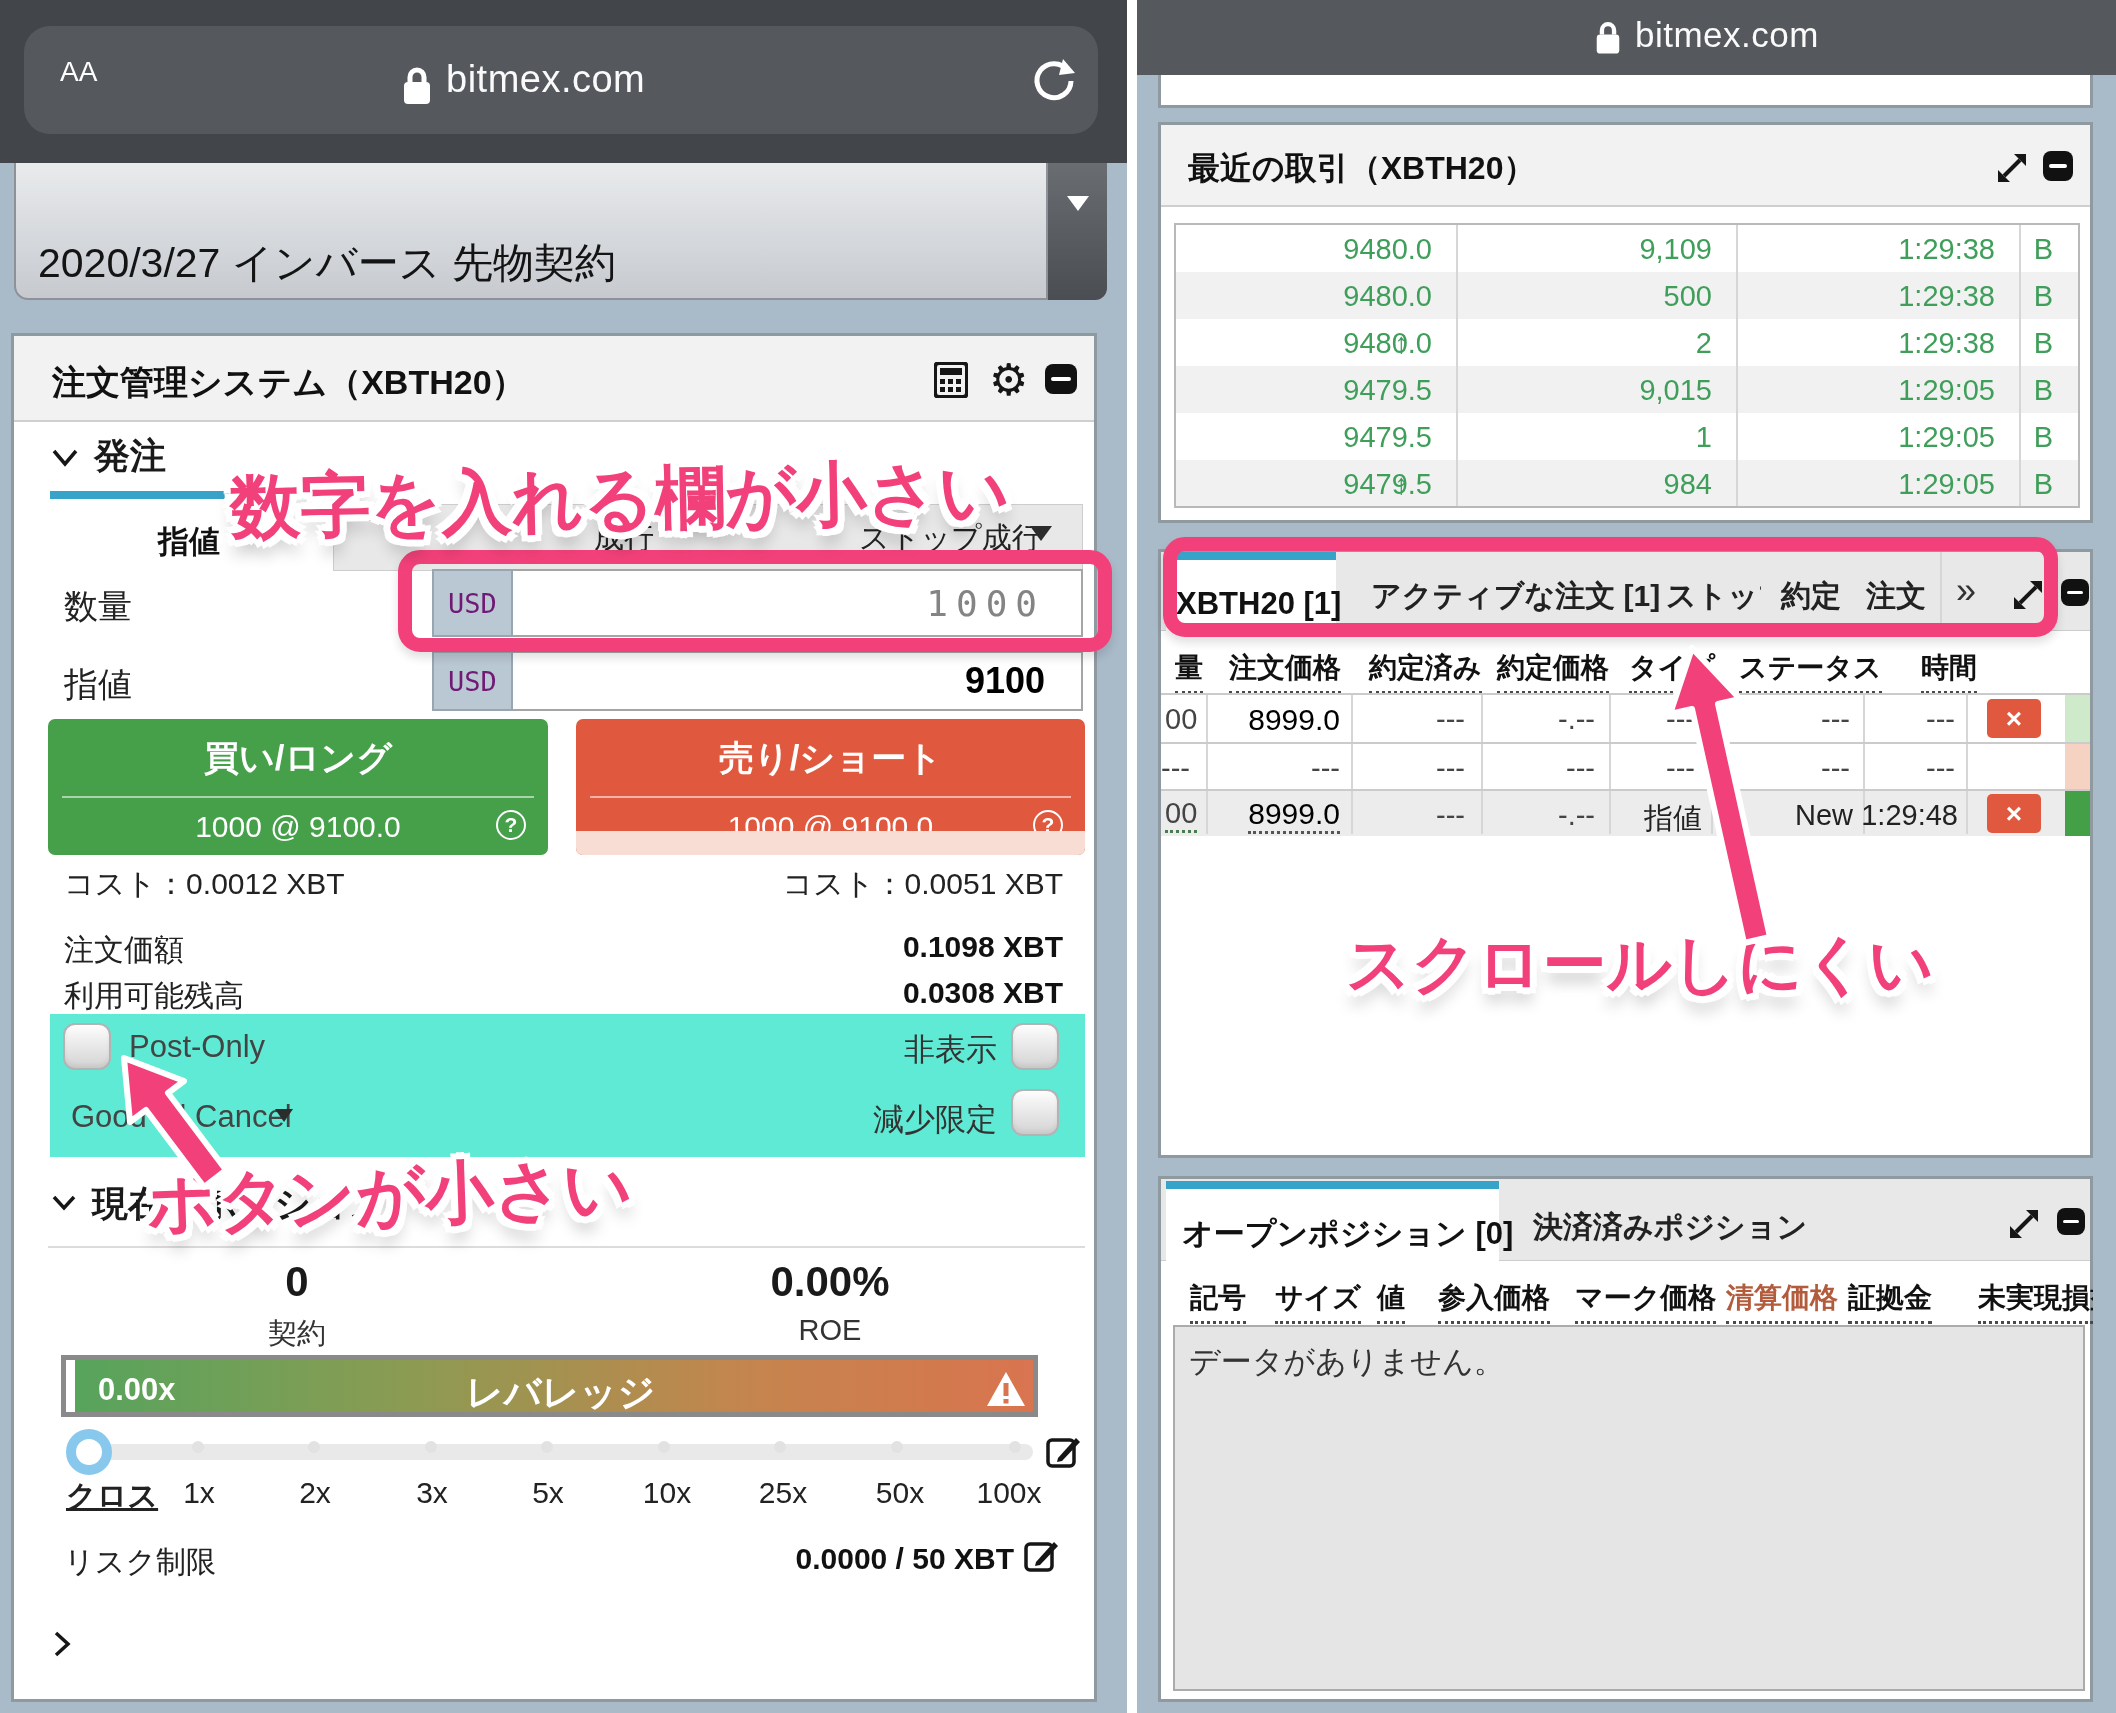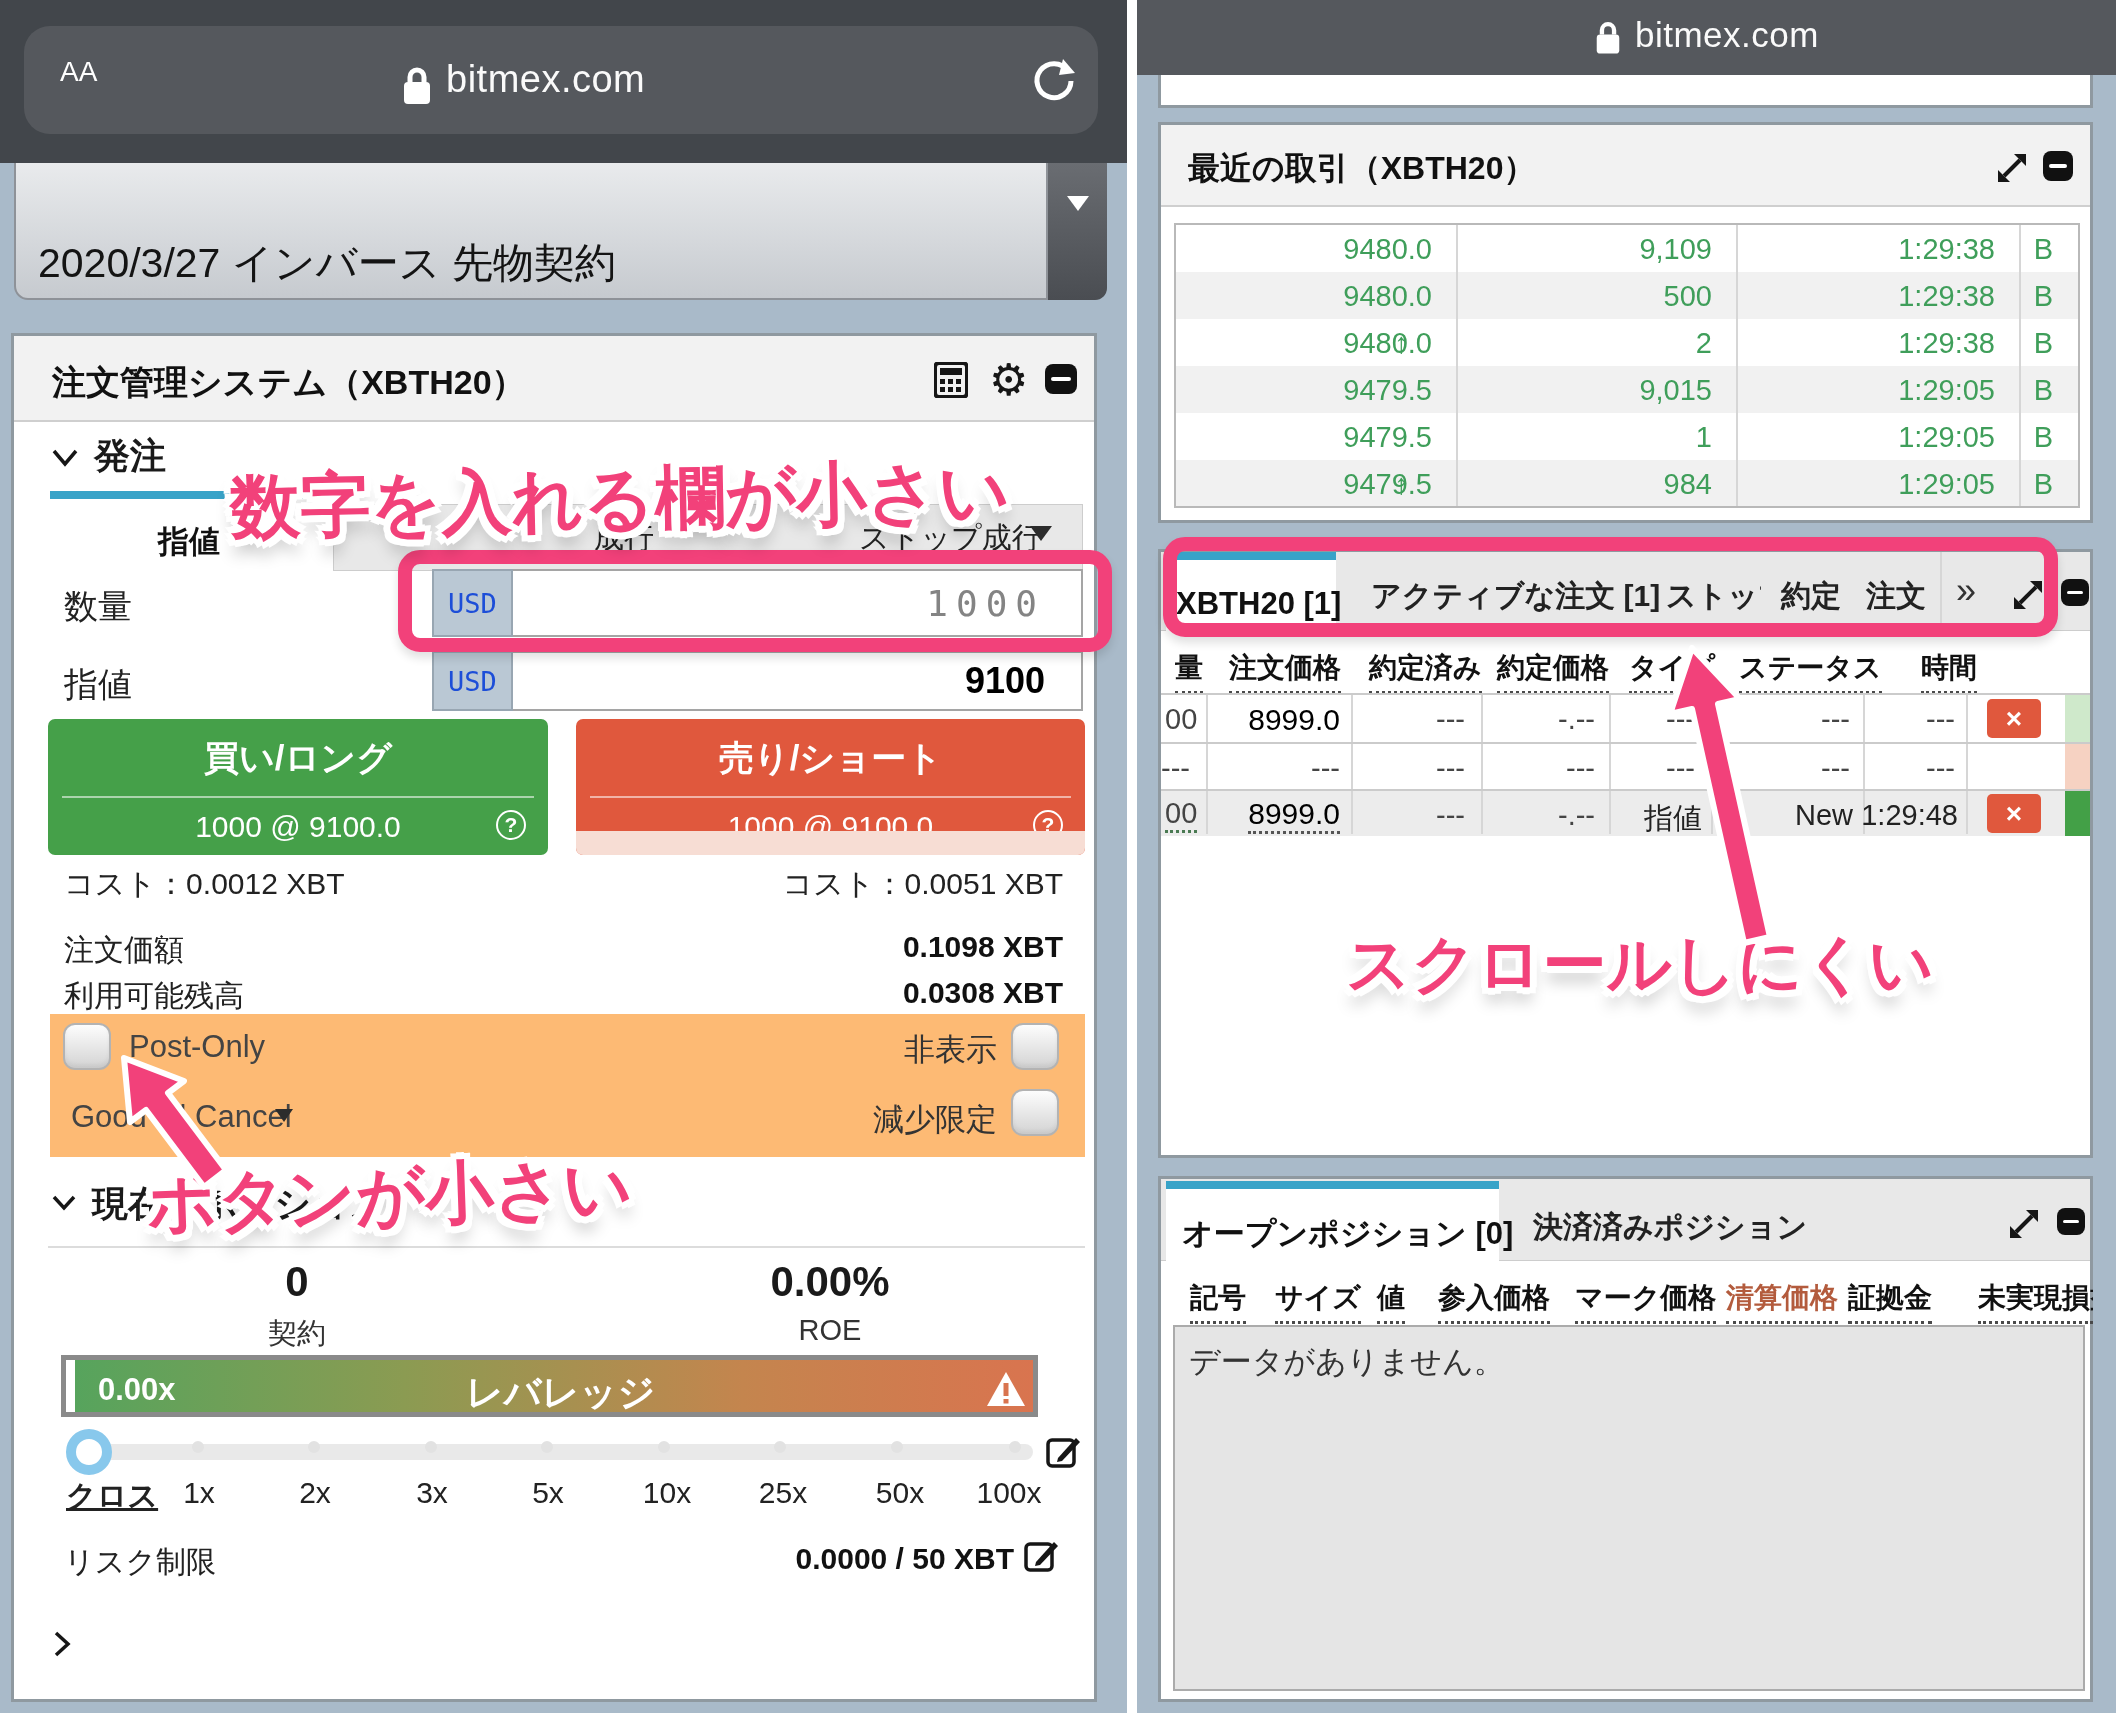--- a/index.html
+++ b/index.html
@@ -22,34 +22,34 @@
   .ptitle{font-weight:700;font-size:34px;color:#111;}
   .minus-ic{background:#111;border-radius:8px;}
   .minus-ic:before{content:"";position:absolute;left:20%;top:44%;width:60%;height:13%;background:#fff;border-radius:2px;}
   
   .tab-on{background:#fff;border-top:8px solid #38a3c8;}
   .tab-off{background:#e8e8e8;border:1px solid #cdcdcd;}
   .tablbl{font-size:30px;color:#222;}
   .tabon-lbl{font-weight:700;font-size:31px;color:#111;}
   
   .flbl{font-size:34px;color:#222;}
-  .unit{background:#bac8d4;border:2px solid #98a6b2;color:#1d4ed8;font-size:27px;
+  .unit{background:#bac8d4;border:2px solid #98a6b2;color:#701a75;font-size:27px;
         display:flex;align-items:center;justify-content:center;font-family:"DejaVu Sans Mono",monospace;}
   .fin{background:#fff;border:2px solid #a5a5a5;border-left:none;display:flex;align-items:center;justify-content:flex-end;padding-right:36px;}
   .qtyval{font-family:"DejaVu Sans Mono",monospace;font-size:36px;color:#848484;letter-spacing:8px;}
   .prcval{font-weight:700;font-size:36px;color:#000;}
   .bigbtn{border-radius:7px;color:#fff;text-align:center;}
   .btn-t{font-weight:700;font-size:35px;}
   .btn-div{height:0;border-top:2px solid rgba(255,255,255,.55);margin:14px 14px 0 14px;}
   .btn-s{font-size:30px;}
   .qmark{display:inline-flex;width:30px;height:30px;border:2px solid #fff;border-radius:50%;
          align-items:center;justify-content:center;font-size:21px;font-weight:700;color:#fff;}
   .small-txt{font-size:30px;color:#222;}
   .bold-val{font-weight:700;font-size:30px;color:#111;}
-  .bluebox{background:#fdba74;}
+  .bluebox{background:#5eead4;}
   .toggle{background:linear-gradient(#fdfdfd,#d3d3d3);border:2px solid #b3b3b3;border-radius:12px;box-shadow:inset 0 -3px 4px rgba(0,0,0,.06);}
   .caret{width:0;height:0;border-left:11px solid transparent;border-right:11px solid transparent;border-top:15px solid #2c2c2c;}
   
   .levbar{border:5px solid #8a8a8a;background:linear-gradient(90deg,#55a45d 0%,#8b9b52 35%,#c4854e 70%,#d9744f 100%);}
   .levnotch{background:#fff;}
   .levtxt{color:#fff;font-weight:700;}
   .track{background:#e9e9e9;border-radius:8px;}
   .dot{background:#9c9c9c;border:6px solid #e2e2e2;border-radius:50%;}
   .knob{background:#fff;border:10px solid #88c8ec;border-radius:50%;}
   .slbl{font-size:30px;color:#222;text-align:center;}

